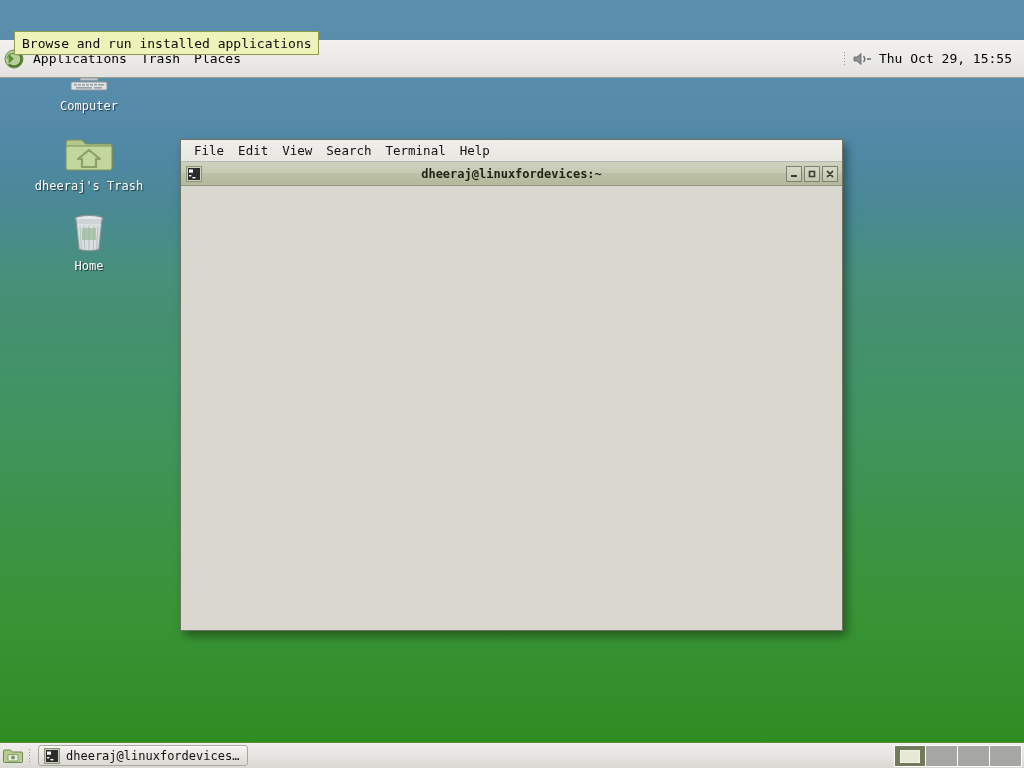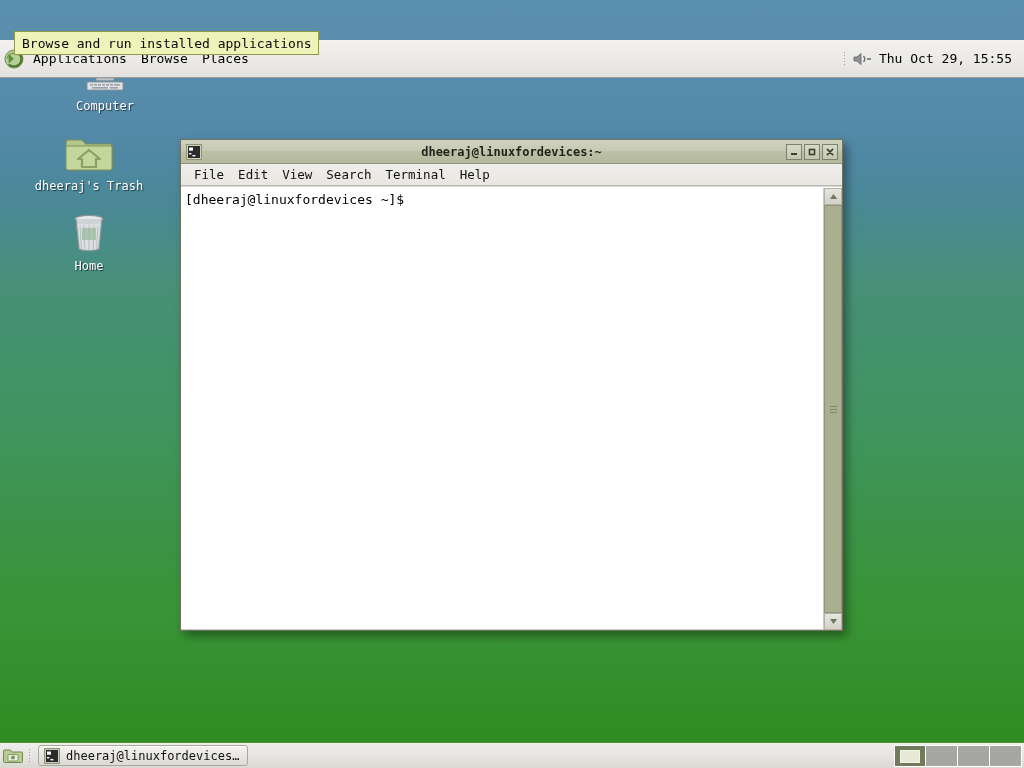--- a/index.html
+++ b/index.html
@@ -124,21 +124,21 @@
     justify-content: center;
   }
   .desk-icon .label {
     margin-top: 3px;
     color: #ffffff;
     font-family: "DejaVu Sans Mono", monospace;
     font-size: 12px;
     text-shadow: 1px 1px 1px rgba(0,0,0,.6);
     white-space: nowrap;
   }
-  #icon-computer { left: 45px; top: 44px; }
+  #icon-computer { left: 29px; top: 44px; }
   #icon-home     { left: 29px; top: 124px; }
   #icon-trash    { left: 29px; top: 204px; }
 
   
   #terminal-window {
     position: absolute;
     left: 180px; top: 139px;
     width: 663px; height: 492px;
     z-index: 30;
     box-shadow: 4px 5px 9px rgba(0,0,0,.38);
@@ -407,20 +407,29 @@
         <line x1="23" y1="15.3" x2="23" y2="40.4"></line>
           <line x1="28" y1="15.5" x2="27.2" y2="40"></line>
         <line x1="32" y1="16" x2="30.5" y2="39"></line>
       </g>
     </svg>
   </div>
   <div class="label">Home</div>
 </div>
 
 <div id="terminal-window">
+
+  <div id="menu-bar">
+    <span class="term-menu-item">File</span>
+    <span class="term-menu-item">Edit</span>
+    <span class="term-menu-item">View</span>
+    <span class="term-menu-item">Search</span>
+    <span class="term-menu-item">Terminal</span>
+    <span class="term-menu-item">Help</span>
+  </div>
 
   <div id="title-bar">
     <span id="title-icon">
       <svg width="16" height="16" viewBox="0 0 16 16">
         <rect x="0.5" y="0.5" width="15" height="15" fill="#cfd2bd" stroke="#8d9279"></rect>
         <rect x="2" y="2" width="12" height="12" fill="#2b2b2b"></rect>
         <rect x="3" y="3.5" width="4" height="3.2" fill="#ffffff"></rect>
         <rect x="3" y="9" width="2.4" height="1.4" fill="#ffffff"></rect>
         <rect x="6.4" y="11" width="3" height="1.4" fill="#ffffff"></rect>
       </svg>
@@ -438,65 +447,34 @@
           </svg>
       </span>
       <span class="win-btn">
         <svg width="10" height="10" viewBox="0 0 10 10">
             <path d="M2.4 2.4 L7.6 7.6 M7.6 2.4 L2.4 7.6" stroke="#3a3f30" stroke-width="1.6" stroke-linecap="round"></path>
           </svg>
       </span>
     </span>
   </div>
 
-  <div id="menu-bar">
-    <span class="term-menu-item">File</span>
-    <span class="term-menu-item">Edit</span>
-    <span class="term-menu-item">View</span>
-    <span class="term-menu-item">Search</span>
-    <span class="term-menu-item">Terminal</span>
-    <span class="term-menu-item">Help</span>
-  </div>
-
-  <div id="terminal-body">
-    <div id="term-text-area">
-      <div id="prompt-line">[dheeraj@linuxfordevices ~]$ </div>
-    </div>
-    <div id="term-scrollbar">
-      <div class="sb-btn">
-        <svg width="9" height="7" viewBox="0 0 9 7">
-            <path d="M4.5 1 L8 6 L1 6 Z" fill="#6f7560"></path>
-          </svg>
-      </div>
-      <div id="sb-trough">
-        <div id="sb-thumb">
-          <span class="sb-grip"></span>
-        </div>
-      </div>
-      <div class="sb-btn">
-        <svg width="9" height="7" viewBox="0 0 9 7">
-            <path d="M4.5 6 L1 1 L8 1 Z" fill="#6f7560"></path>
-          </svg>
-      </div>
-    </div>
-  </div>
 </div>
 
 <div id="top-panel">
   <div class="panel-menu">
     <span class="menu-logo">
       <svg width="20" height="20" viewBox="0 0 20 20">
         <circle cx="10" cy="10" r="9" fill="#b8cf9b" stroke="#6f8a4f" stroke-width="1"></circle>
         <path d="M10 2.6 a7.4 7.4 0 1 1 -5.2 12.6" fill="none" stroke="#4f7a2a" stroke-width="2.2"></path>
         <path d="M3.2 9.5 a6.6 6.6 0 0 1 11.4 -3.1" fill="none" stroke="#77a352" stroke-width="1.6"></path>
         <path d="M4.6 5 L10 9.8 L4.6 14.6 Z" fill="#5d9130"></path>
       </svg>
     </span>
     <span class="panel-menu-item">Applications</span>
-    <span class="panel-menu-item">Browse</span>
+    <span class="panel-menu-item">Trash</span>
     <span class="panel-menu-item">Places</span>
   </div>
   <div id="panel-right">
     <span class="panel-grip"></span>
     <span class="volume-icon">
       <svg width="20" height="16" viewBox="0 0 20 16">
         <path d="M2 6 h3 L9 2.5 v11 L5 10 H2 Z" fill="#8e9296" stroke="#5d6266" stroke-width="0.8" stroke-linejoin="round"></path>
         <path d="M11.5 5 a4.6 4.6 0 0 1 0 6" fill="none" stroke="#6a6f73" stroke-width="1.4"></path>
         <rect x="15" y="7.2" width="4" height="1.6" fill="#6a6f73"></rect>
       </svg>

